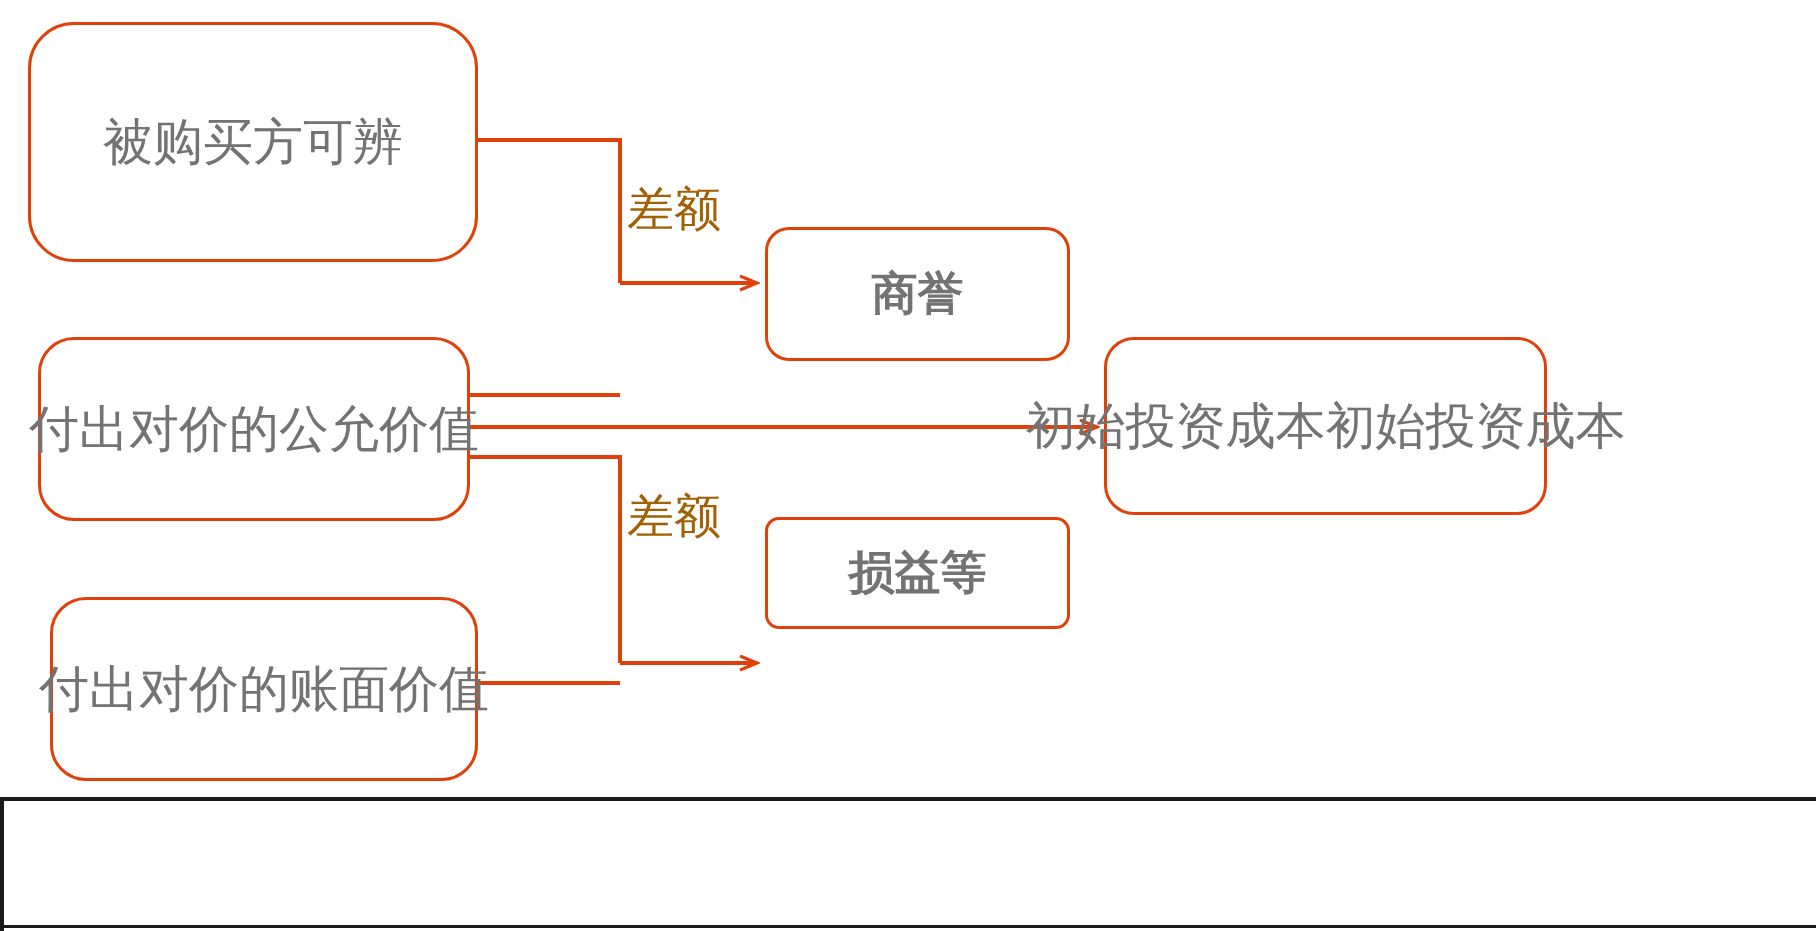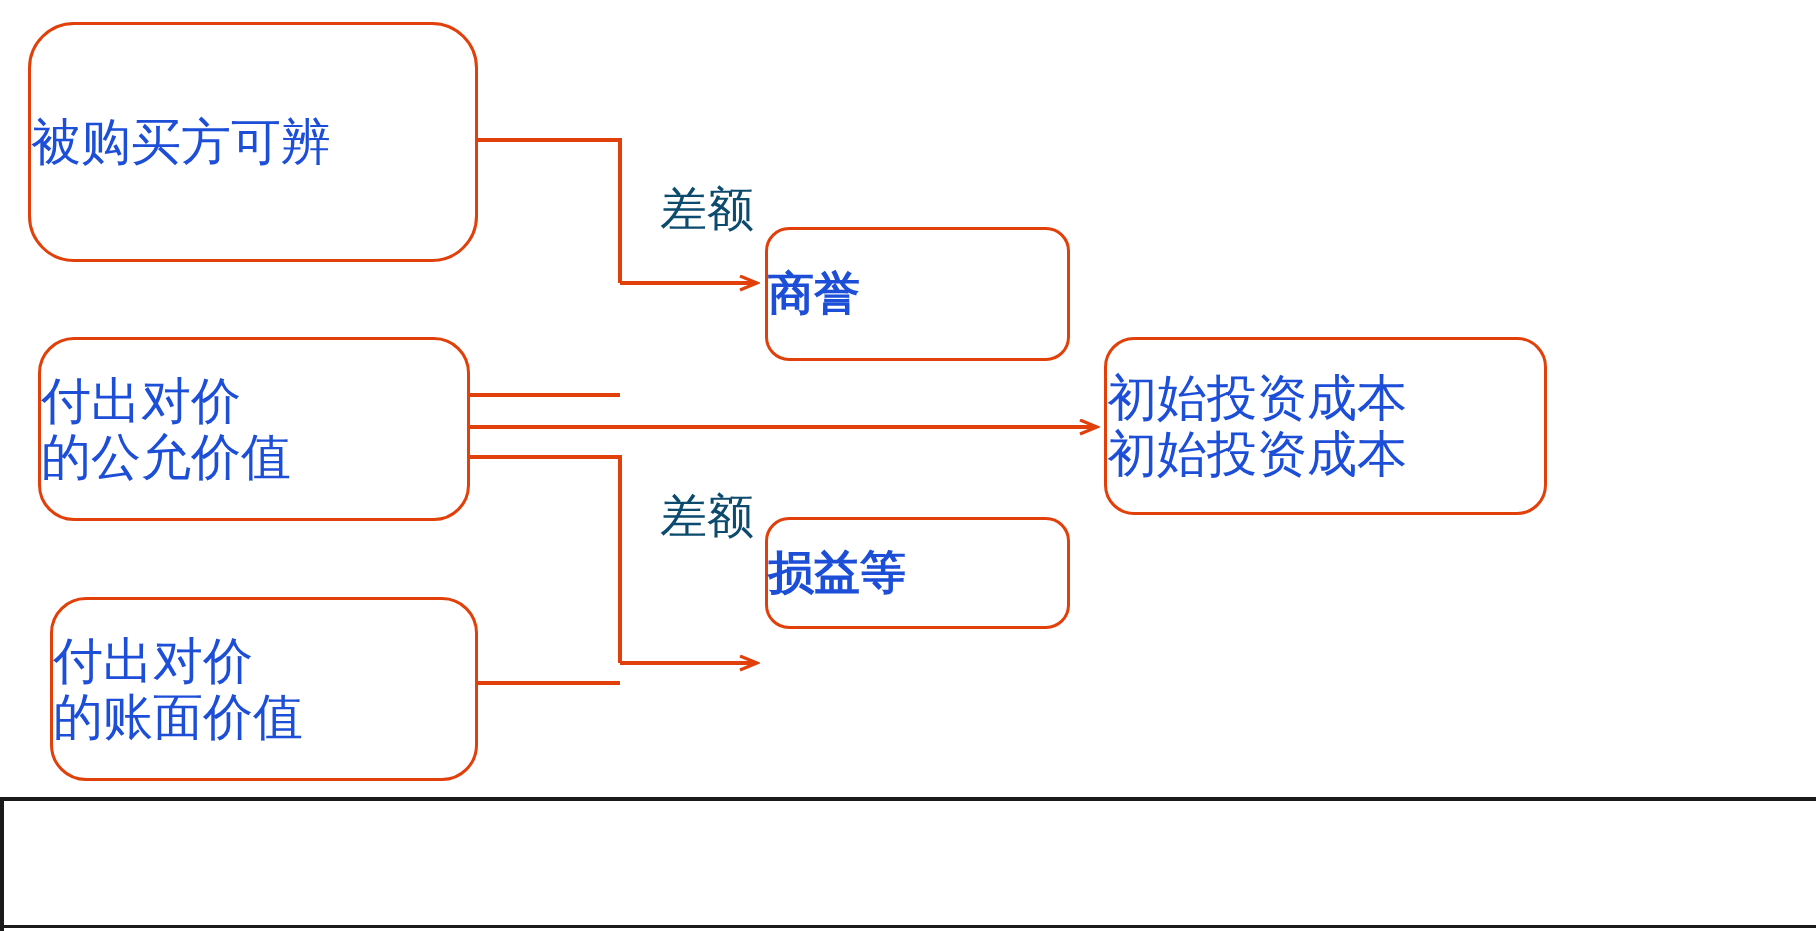--- a/index.html
+++ b/index.html
@@ -22,40 +22,39 @@
     width: 1816px;
     height: 931px;
     pointer-events: none;
   }
   .node {
     position: absolute;
     box-sizing: border-box;
     border: 3px solid #E1400B;
     background: #ffffff;
     display: flex;
-    flex-direction: column;
-    align-items: flex-start;
+    flex-direction: row;
+    align-items: center;
     justify-content: center;
-    color: #1d4ed8;
+    color: #737373;
     text-align: center;
     line-height: 1.13;
     white-space: pre;
   }
   .node .ln {
     display: block;
     white-space: pre;
   }
   .edge-label {
     position: absolute;
-    color: #0c4a6e;
+    color: #a16207;
     font-size: 47px;
     line-height: 1;
     white-space: pre;
     background: transparent;
-    margin-left: 33px;
   }
   
   #node-acquiree-net-assets {
     left: 28px; top: 22px; width: 450px; height: 240px;
     border-radius: 46px;
     font-size: 50px;
   }
   #node-consideration-fair-value {
     left: 38px; top: 337px; width: 432px; height: 184px;
     border-radius: 36px;
@@ -67,21 +66,21 @@
     font-size: 50px;
   }
   #node-goodwill {
     left: 765px; top: 227px; width: 305px; height: 134px;
     border-radius: 24px;
     font-size: 46px;
     font-weight: bold;
   }
   #node-profit-loss {
     left: 765px; top: 517px; width: 305px; height: 112px;
-    border-radius: 24px;
+    border-radius: 14px;
     font-size: 46px;
     font-weight: bold;
   }
   #node-lt-equity-investment {
     left: 1104px; top: 337px; width: 443px; height: 178px;
     border-radius: 30px;
     font-size: 50px;
   }
   
   #label-diff-top   { left: 627px; top: 186px; }

